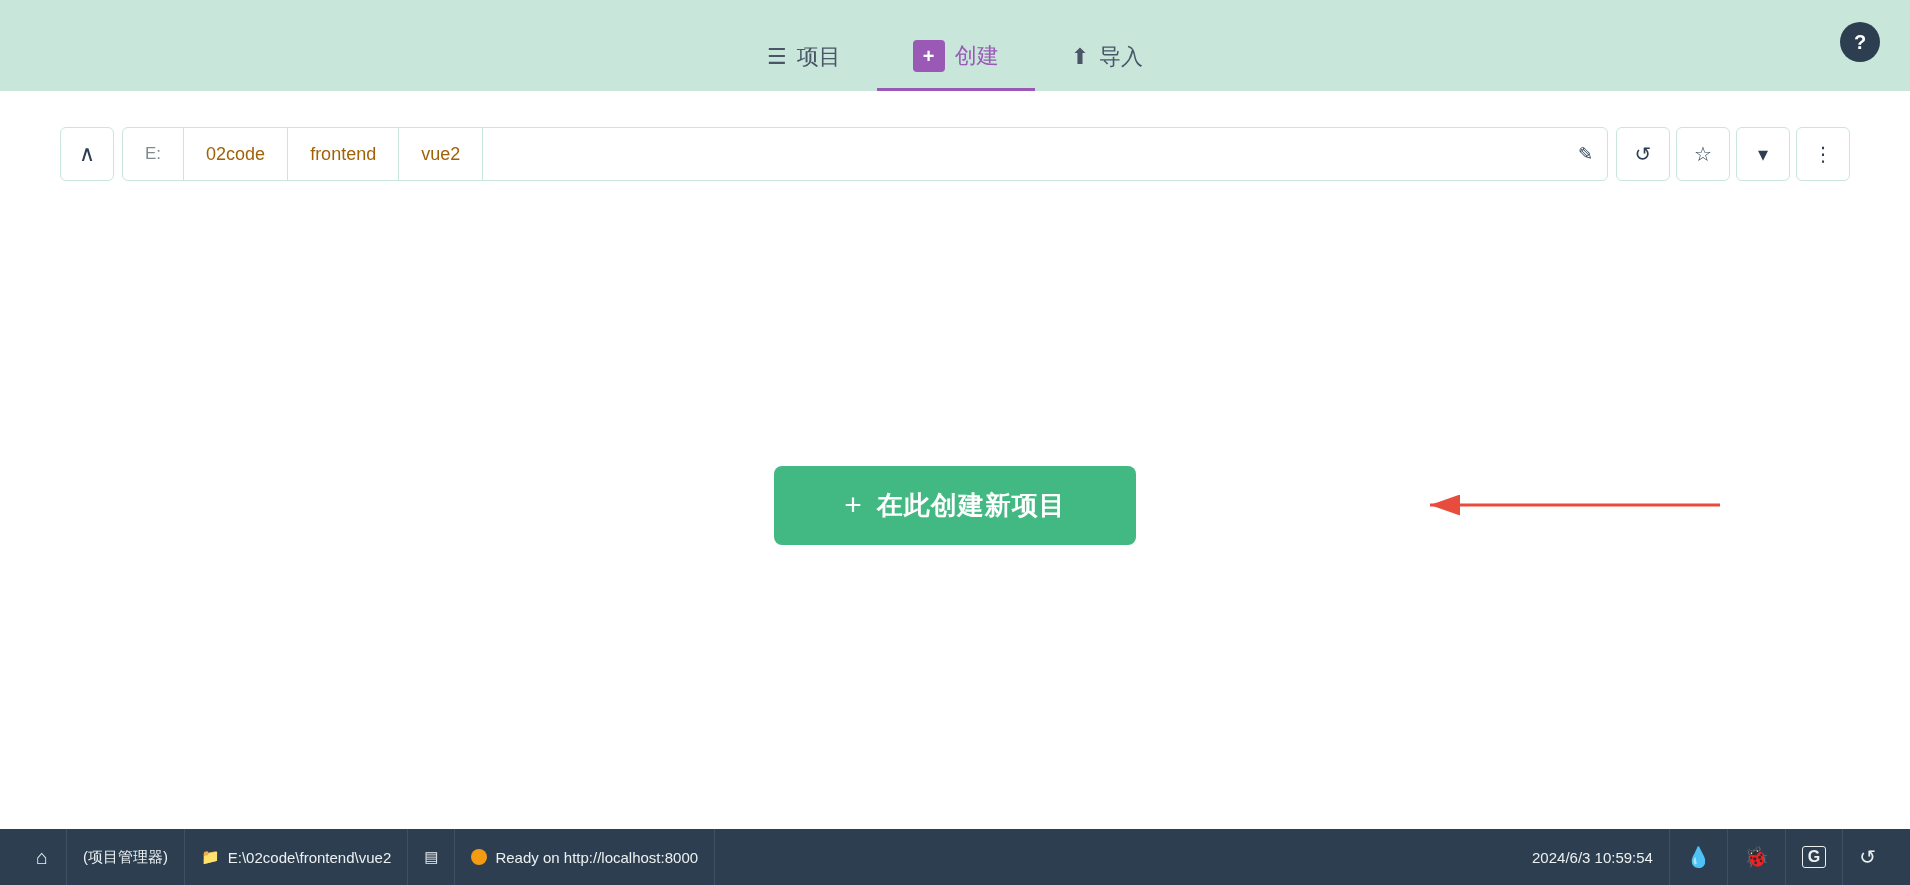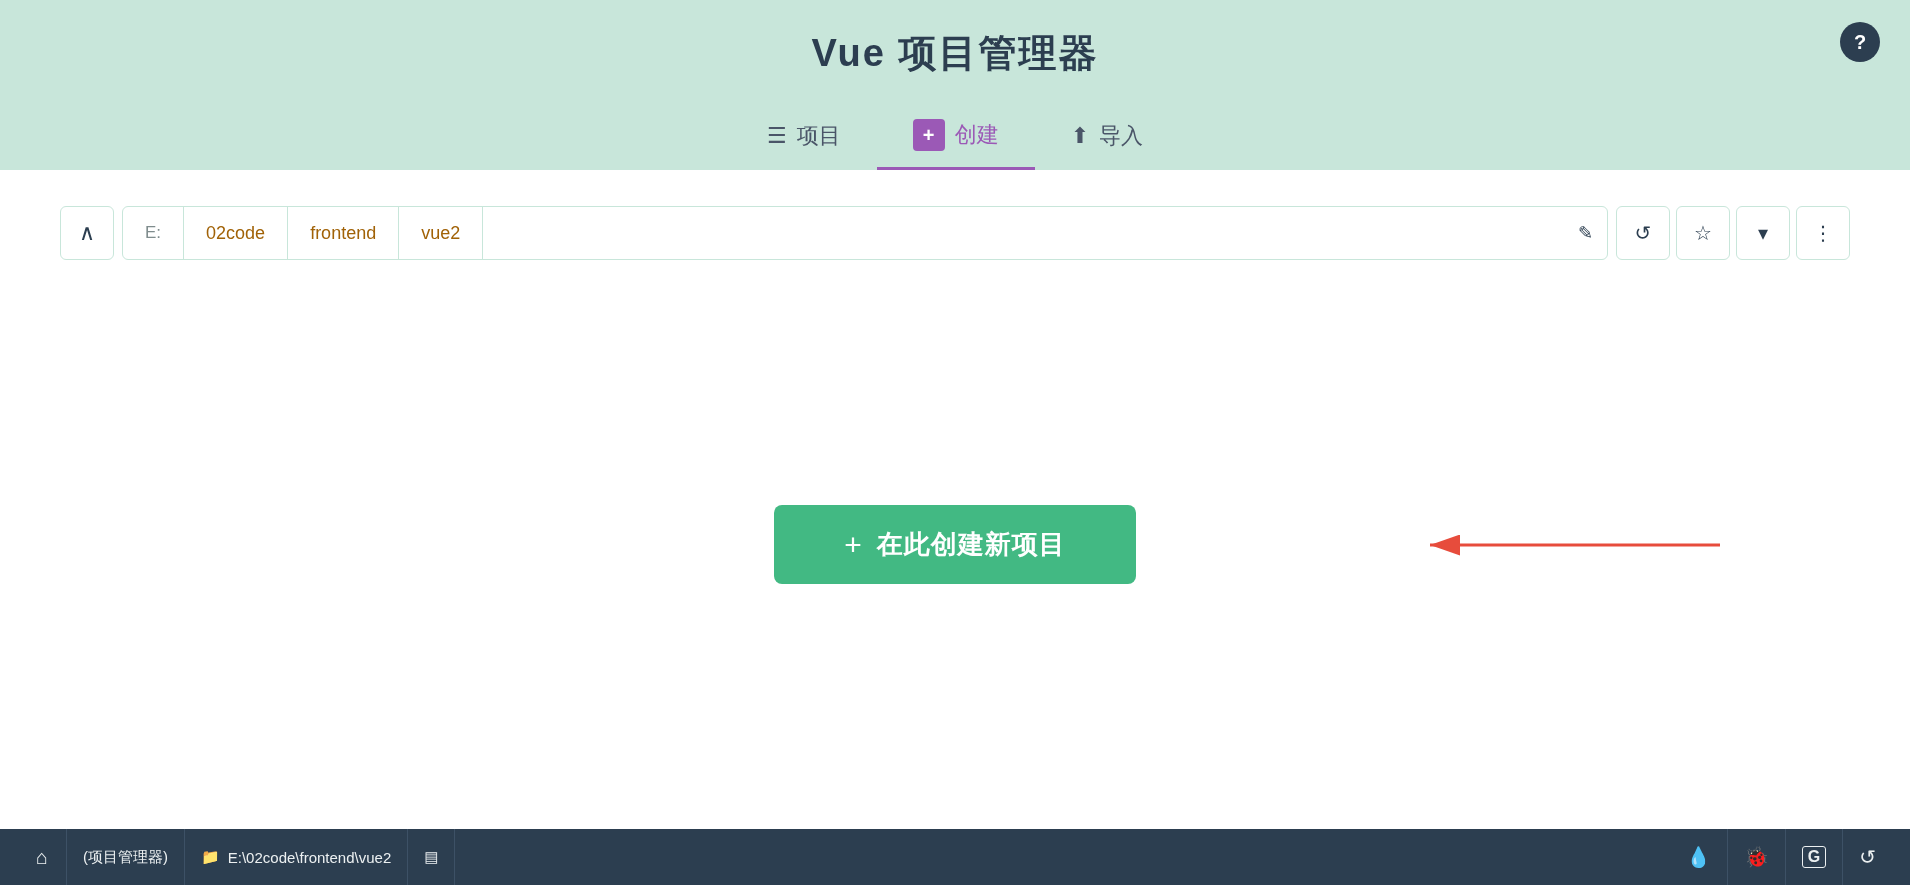--- a/index.html
+++ b/index.html
@@ -242,21 +242,20 @@
       flex: 1;
     }
   </style>
 </head>
 <body>
 
 <div style="position:relative; width:1910px; height:885px; display:flex; flex-direction:column;">
 
   <div class="header" style="position:relative;">
     <button class="help-btn">?</button>
-    <h1 class="header-title">Vue 项目管理器</h1>
     <nav class="tabs">
 
       <div class="tab">
         <span class="tab-icon">☰</span>
         <span>项目</span>
       </div>
 
       <div class="tab active">
         <span class="tab-icon-box">+</span>
         <span>创建</span>
@@ -317,22 +316,29 @@
     <div class="statusbar-item">
       <span>(项目管理器)</span>
     </div>
     <div class="statusbar-item">
       <span>📁</span>
       <span>E:\02code\frontend\vue2</span>
     </div>
     <div class="statusbar-item">
       <span>▤</span>
     </div>
+    <div class="statusbar-item">
+      <span style="display:inline-block;width:16px;height:16px;background:#f39c12;border-radius:50%;"></span>
+      <span>Ready on http://localhost:8000</span>
+    </div>
     <div class="statusbar-spacer"></div>
     <div class="statusbar-item">
+      <span>2024/6/3  10:59:54</span>
+    </div>
+    <div class="statusbar-item">
       <span style="color:#a78bfa; font-size:20px;">💧</span>
     </div>
     <div class="statusbar-item">
       <span style="font-size:20px;">🐞</span>
     </div>
     <div class="statusbar-item">
       <span style="font-size:16px; font-weight:bold; color:#ecf0f1; border:1.5px solid #ecf0f1; padding: 1px 5px; border-radius:3px;">G</span>
     </div>
     <div class="statusbar-item">
       <span style="font-size:20px;">↺</span>

